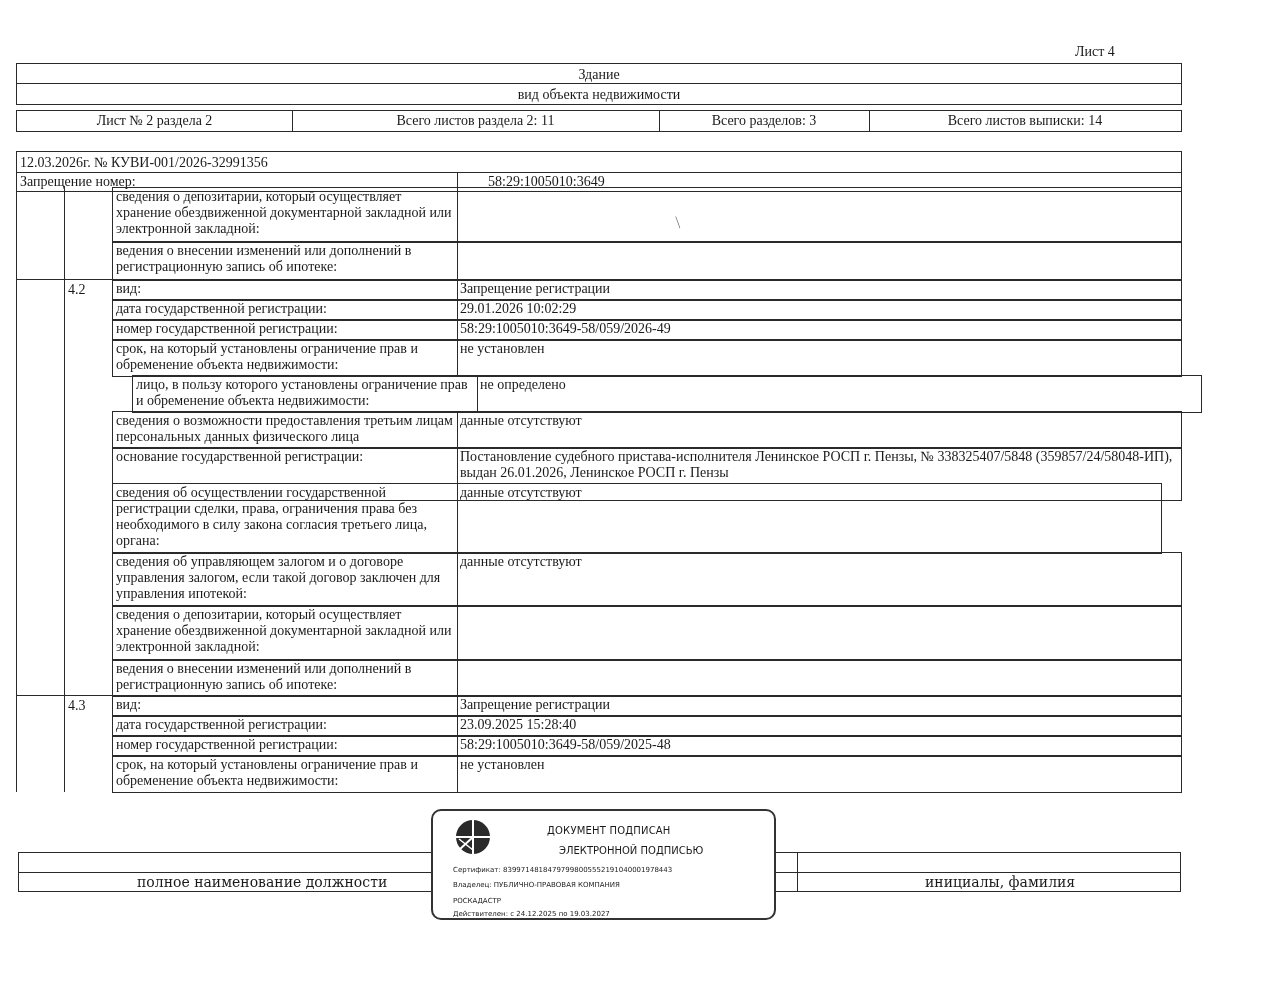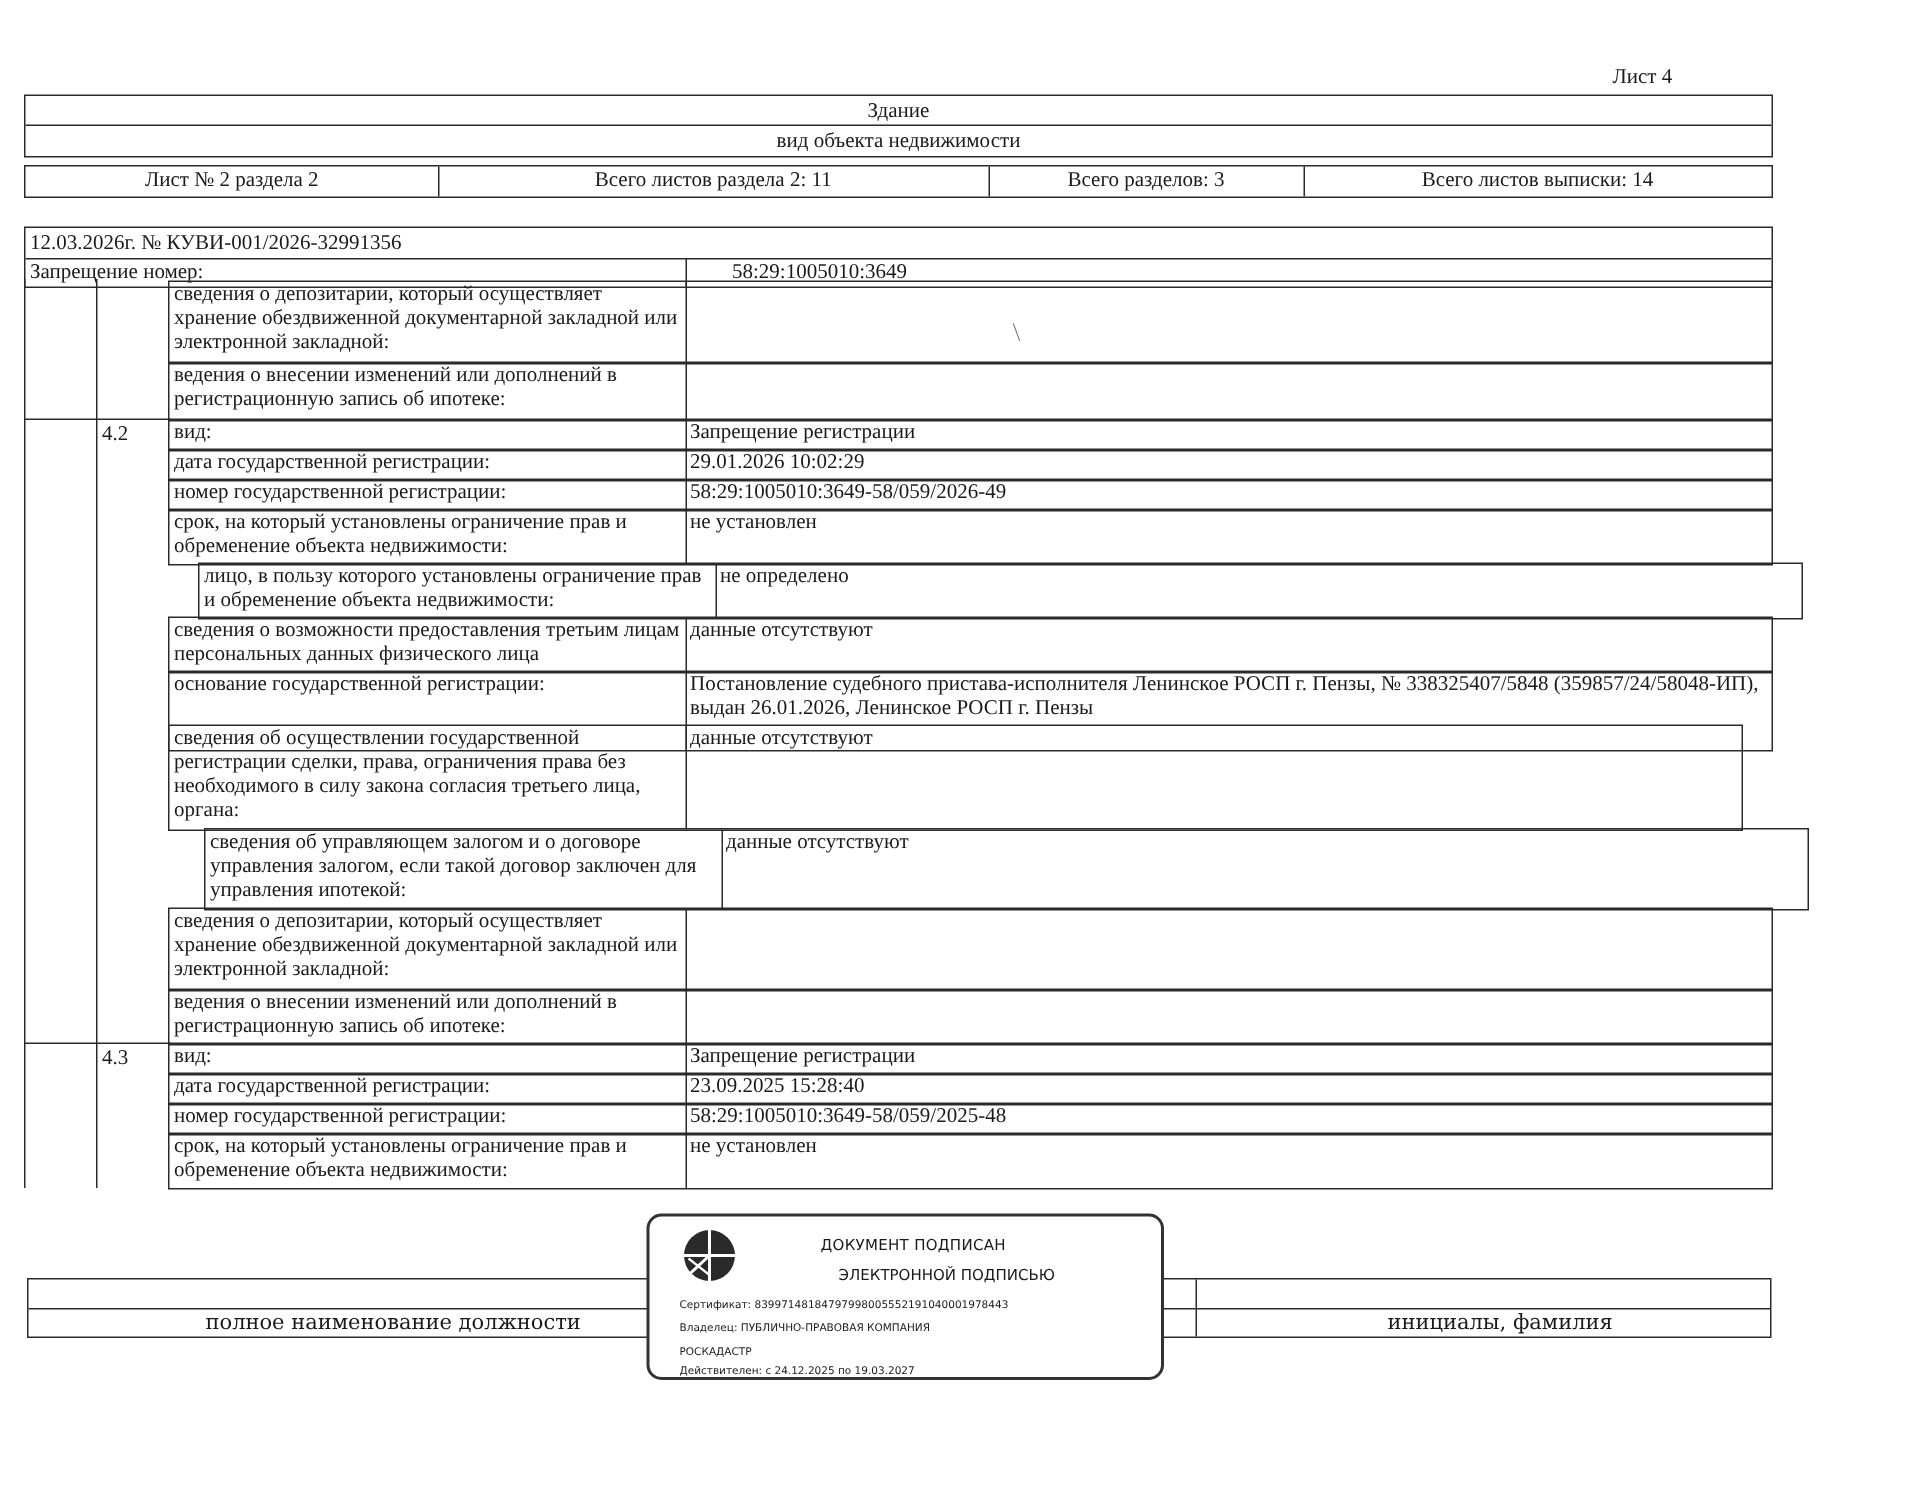--- a/index.html
+++ b/index.html
@@ -101,21 +101,21 @@
     <div class="rowbox" style="left: 112px; top: 447px; width: 1070px; height: 54px;">
       <div class="lbl" style="width: 339px;">основание государственной регистрации:</div>
       <div class="cell-v" style="left: 343.5px;"></div>
       <div class="val" style="left: 347px;">Постановление судебного пристава-исполнителя Ленинское РОСП г. Пензы, № 338325407/5848 (359857/24/58048-ИП), выдан 26.01.2026, Ленинское РОСП г. Пензы</div>
     </div>
     <div class="rowbox" style="left: 112px; top: 483px; width: 1050px; height: 70.5px;">
       <div class="lbl" style="width: 339px;">сведения об осуществлении государственной регистрации сделки, права, ограничения права без необходимого в силу закона согласия третьего лица, органа:</div>
       <div class="cell-v" style="left: 343.5px;"></div>
       <div class="val" style="left: 347px;">данные отсутствуют</div>
     </div>
-    <div class="rowbox" style="left: 112px; top: 552px; width: 1070px; height: 54.5px; margin-left: 24px;">
+    <div class="rowbox" style="left: 112px; top: 552px; width: 1070px; height: 54.5px;">
       <div class="lbl" style="width: 339px;">сведения об управляющем залогом и о договоре управления залогом, если такой договор заключен для управления ипотекой:</div>
       <div class="cell-v" style="left: 343.5px;"></div>
       <div class="val" style="left: 347px;">данные отсутствуют</div>
     </div>
     <div class="rowbox" style="left: 112px; top: 605px; width: 1070px; height: 55.5px;">
       <div class="lbl" style="width: 339px;">сведения о депозитарии, который осуществляет хранение обездвиженной документарной закладной или электронной закладной:</div>
       <div class="cell-v" style="left: 343.5px;"></div>
       <div class="val" style="left: 347px;"></div>
     </div>
     <div class="rowbox" style="left: 112px; top: 659px; width: 1070px; height: 37.5px;">

